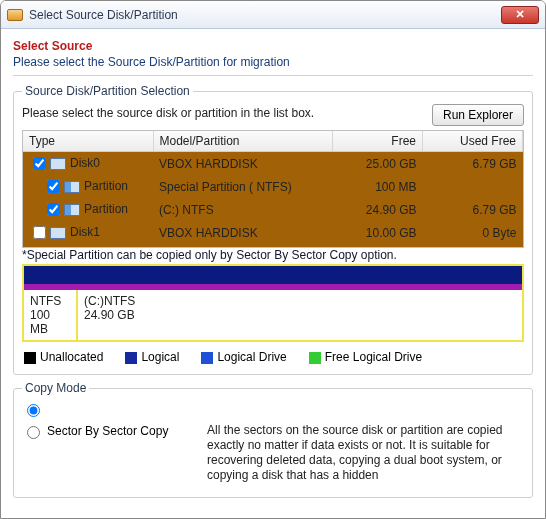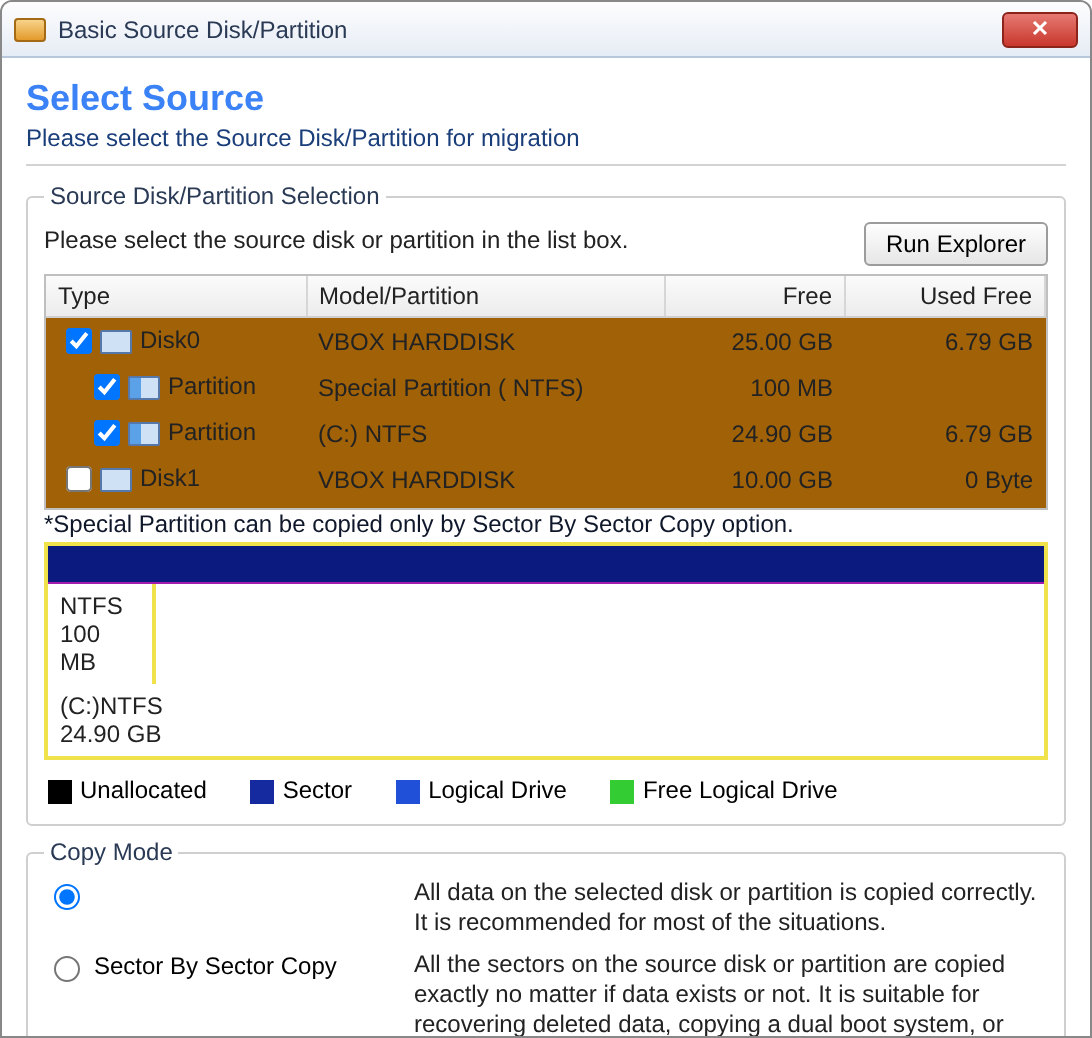--- a/index.html
+++ b/index.html
@@ -2,21 +2,21 @@
 <html><head>
 <meta charset="utf-8">
 <style>
   * { box-sizing: border-box; font-family: "Segoe UI", Tahoma, sans-serif; }
   body { margin:0; background:#fff; width:546px; height:519px; border:1px solid #888; border-radius:6px 6px 0 0; overflow:hidden; font-size:12px; }
   .titlebar { height:28px; background:linear-gradient(#fdfdfe,#e6ecf5); border-bottom:1px solid #b9c7da; display:flex; align-items:center; padding:0 6px; }
   .title-icon { width:16px; height:12px; background:linear-gradient(#f7d38a,#e39a2c); border:1px solid #a56a15; border-radius:2px; margin-right:6px; }
   .title-text { flex:1; color:#2a3a55; font-size:12px; }
   .close-btn { width:38px; height:18px; background:linear-gradient(#e67a73,#c8372c); border:1px solid #8c241c; border-radius:3px; display:flex; align-items:center; justify-content:center; color:#fff; font-weight:bold; font-size:11px; cursor:pointer; }
   .content { padding:8px 12px 4px 12px; }
-  .header-title { color:#3b82f6; font-size:18px; font-weight:600; margin:2px 0 0 0; }
+  .header-title { color:#b91c1c; font-size:12px; font-weight:600; margin:2px 0 0 0; }
   .header-sub { color:#1a3e7a; font-size:12px; margin:2px 0 6px 0; }
   .hr { border-top:1px solid #d3d3d3; margin:2px 0 8px 0; }
   fieldset { border:1px solid #cfcfcf; border-radius:3px; padding:6px 8px 8px 8px; margin:0 0 6px 0; }
   legend { color:#2a3a55; font-size:12px; padding:0 3px; }
   .row { display:flex; align-items:center; gap:6px; }
   .instr { color:#222; margin-bottom:4px; }
   .btn { background:linear-gradient(#fefefe,#e6e6e6); border:1px solid #9c9c9c; border-radius:3px; padding:3px 10px; font-size:12px; cursor:pointer; }
   .table-wrap { border:1px solid #bfbfbf; margin-top:4px; height:118px; background:#a16207; overflow:hidden; }
   table { width:100%; border-collapse:collapse; }
   thead th { background:linear-gradient(#fbfbfb,#ececec); border-right:1px solid #d6d6d6; border-bottom:1px solid #cfcfcf; font-weight:normal; text-align:left; padding:3px 6px; font-size:12px; color:#222; }
@@ -26,40 +26,40 @@
   .part-icon { background:linear-gradient(to right,#5aa1e8 40%,#cfe1f5 40%); }
   .col-type { width:130px; }
   .col-model { }
   .col-size { width:90px; text-align:right; }
   .col-used { width:100px; text-align:right; }
   .num { text-align:right; }
   .indent1 { padding-left:14px; }
   .note { color:#0f172a; margin:0 0 2px 0; }
   .viz-outer { border:2px solid #efe24a; padding:0; margin-bottom:4px; }
   .viz-header { height:18px; background:#0b1a7e; }
-  .viz-body { display:flex; background:#fff; border-top:1px solid #a21caf;flex-direction:column;}
+  .viz-body { display:flex; background:#fff; border-top:6px solid #a21caf;}
   .viz-cell { padding:4px 6px; font-size:12px; color:#222; }
   .viz-cell.first { width:54px; border-right:2px solid #efe24a; }
   .viz-cell.second { flex:1; }
   .legend-row { display:flex; gap:22px; align-items:center; padding:4px 2px 2px 2px; }
   .swatch { width:12px; height:12px; display:inline-block; margin-right:4px; vertical-align:middle; }
   .s-black { background:#000; }
   .s-navy { background:#142a9e; }
   .s-blue { background:#2050d8; }
   .s-green { background:#33cc33; }
   .copy-row { display:flex; align-items:flex-start; gap:10px; margin-bottom:6px; }
   .radio-col { width:175px; display:flex; align-items:center; gap:4px; }
   .desc-col { flex:1; color:#222; font-size:12px; line-height:1.25; }
 </style>
 </head>
 <body>
 
 <div class="titlebar">
   <span class="title-icon"></span>
-  <span class="title-text">Basic Source Disk/Partition</span>
+  <span class="title-text">Select Source Disk/Partition</span>
   <div class="close-btn">
     <span>✕</span>
   </div>
 </div>
 
 <div class="content">
   <div class="header-title">Select Source</div>
   <div class="header-sub">Please select the Source Disk/Partition for migration</div>
   <div class="hr"></div>
 
@@ -118,33 +118,32 @@
         </div>
         <div class="viz-cell second">
           <div>(C:)NTFS</div>
           <div>24.90 GB</div>
         </div>
       </div>
     </div>
 
     <div class="legend-row">
       <span><span class="swatch s-black"></span><span>Unallocated</span></span>
-      <span><span class="swatch s-navy"></span><span>Sector</span></span>
+      <span><span class="swatch s-navy"></span><span>Logical</span></span>
       <span><span class="swatch s-blue"></span><span>Logical Drive</span></span>
       <span><span class="swatch s-green"></span><span>Free Logical Drive</span></span>
     </div>
   </fieldset>
 
   <fieldset>
     <legend>Copy Mode</legend>
     <div class="copy-row">
       <label class="radio-col">
         <input type="radio" name="cm" checked="" style="">
       </label>
-      <div class="desc-col">All data on the selected disk or partition is copied correctly. It is recommended for most of the situations.</div>
     </div>
     <div class="copy-row">
       <label class="radio-col">
         <input type="radio" name="cm" style="">
         <span>Sector By Sector Copy</span>
       </label>
       <div class="desc-col">All the sectors on the source disk or partition are copied exactly no matter if data exists or not. It is suitable for recovering deleted data, copying a dual boot system, or copying a disk that has a hidden</div>
     </div>
   </fieldset>
 

